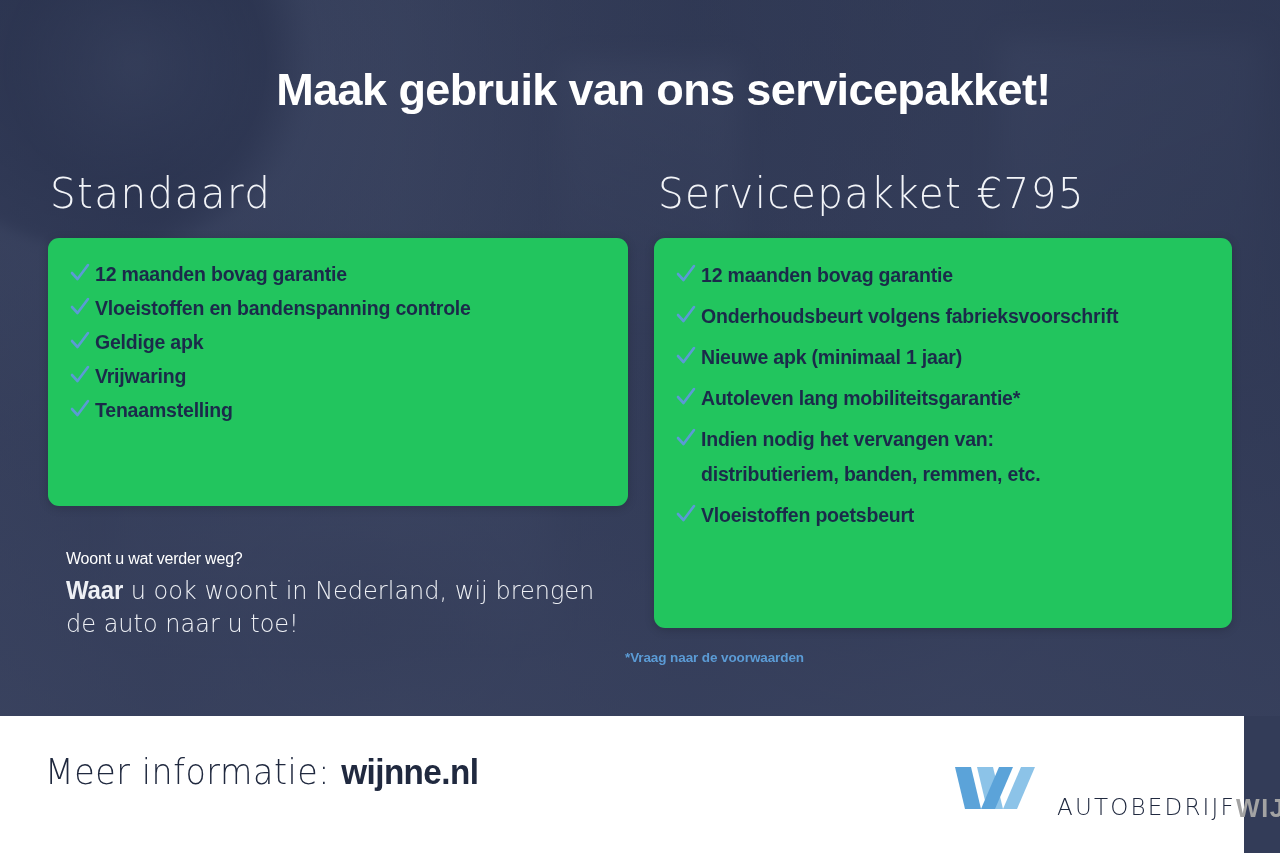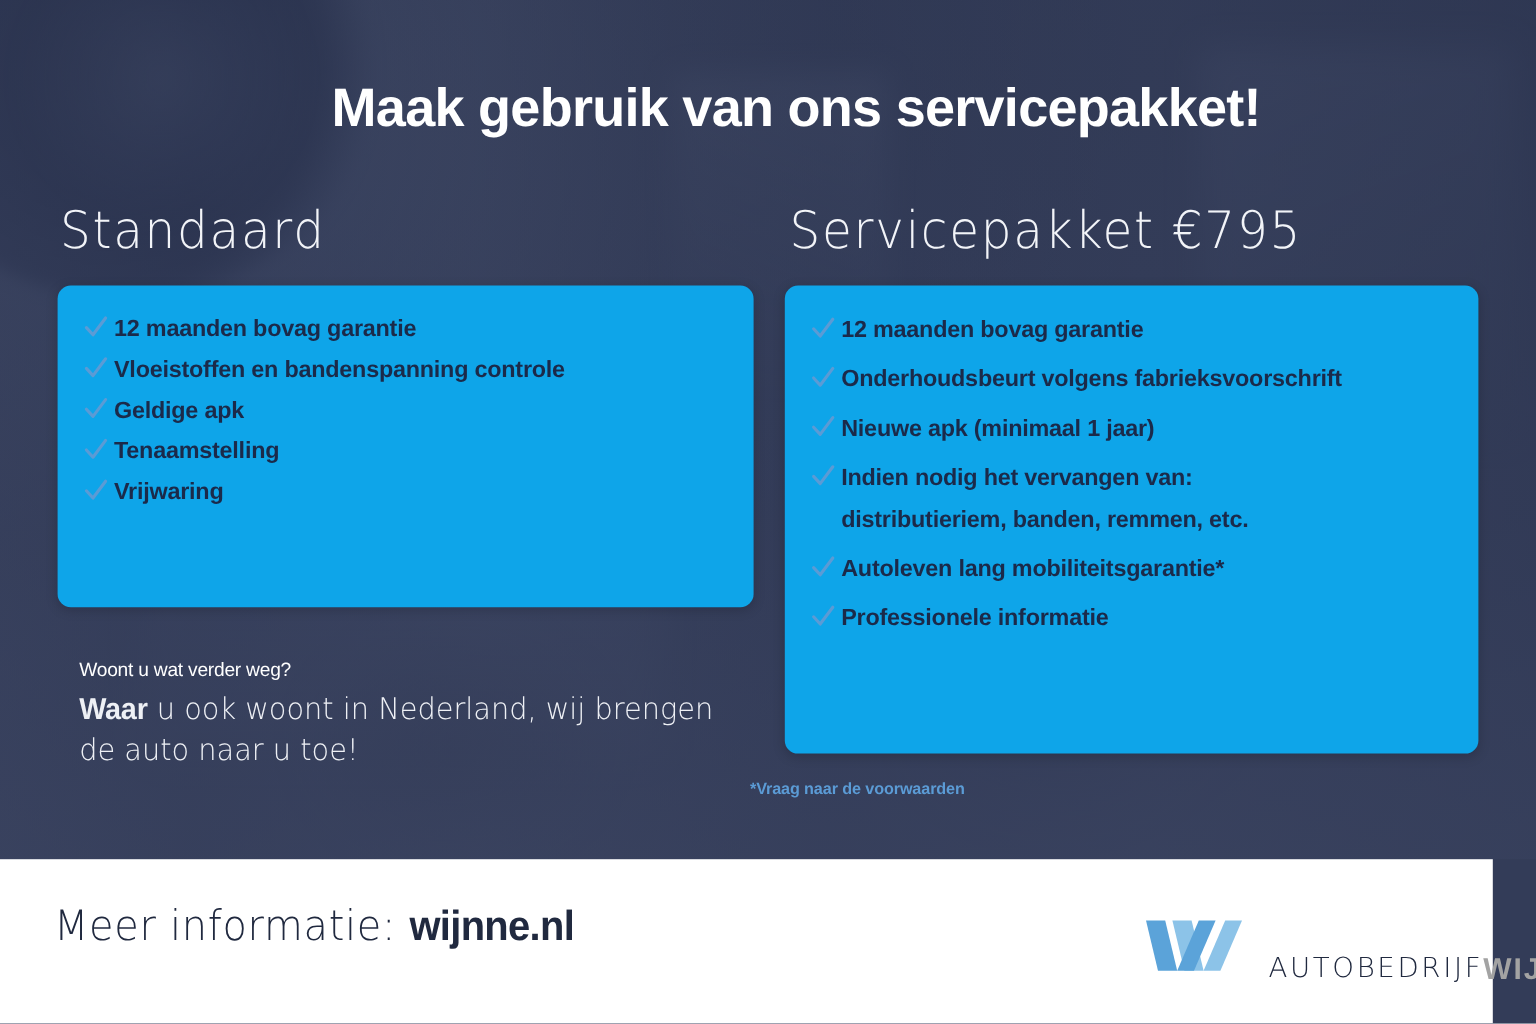--- a/index.html
+++ b/index.html
@@ -149,21 +149,21 @@
     font-family: "DejaVu Sans", sans-serif;
     white-space: nowrap;
     transform: scaleX(0.94);
     transform-origin: left center;
   }
   .col-head.left  { left: 50px;  top: 168px; }
   .col-head.right { left: 658px; top: 168px; }
 
   .card {
     position: absolute;
-    background: #0ea5e9;
+    background: #22c55e;
     border-radius: 11px;
     box-shadow: 0 2px 10px rgba(0,0,0,.18);
   }
   .card.left  { left: 48px;  top: 238px; width: 580px; height: 268px; }
   .card.right { left: 654px; top: 238px; width: 578px; height: 390px; }
 
   .list {
     list-style: none;
     margin: 0;
     padding: 24px 0 0 0;
@@ -351,30 +351,30 @@
           </span>
           <span class="item-text">Geldige apk</span>
         </li>
 
         <li class="item">
           <span class="check">
             <svg width="20" height="22" viewBox="0 0 20 22">
                 <path d="M2 11 L7.5 17 L18 3" fill="none" stroke="#5b9bd5" stroke-width="2.6" stroke-linecap="round" stroke-linejoin="round"></path>
               </svg>
           </span>
+          <span class="item-text">Vrijwaring</span>
+        </li>
+
+        <li class="item">
+          <span class="check">
+            <svg width="20" height="22" viewBox="0 0 20 22">
+                <path d="M2 11 L7.5 17 L18 3" fill="none" stroke="#5b9bd5" stroke-width="2.6" stroke-linecap="round" stroke-linejoin="round"></path>
+              </svg>
+          </span>
           <span class="item-text">Tenaamstelling</span>
-        </li>
-
-        <li class="item">
-          <span class="check">
-            <svg width="20" height="22" viewBox="0 0 20 22">
-                <path d="M2 11 L7.5 17 L18 3" fill="none" stroke="#5b9bd5" stroke-width="2.6" stroke-linecap="round" stroke-linejoin="round"></path>
-              </svg>
-          </span>
-          <span class="item-text">Vrijwaring</span>
         </li>
 
       </ul>
     </div>
 
     <div class="away">
       <div class="away-title">Woont u wat verder weg?</div>
       <div class="away-body"><b>Waar</b><span> u ook woont in Nederland, wij brengen de auto naar u toe!</span></div>
     </div>
 
@@ -409,42 +409,42 @@
           </span>
           <span class="item-text">Nieuwe apk (minimaal 1 jaar)</span>
         </li>
 
         <li class="item">
           <span class="check">
             <svg width="20" height="22" viewBox="0 0 20 22">
                 <path d="M2 11 L7.5 17 L18 3" fill="none" stroke="#5b9bd5" stroke-width="2.6" stroke-linecap="round" stroke-linejoin="round"></path>
               </svg>
           </span>
+          <span class="item-text">Autoleven lang mobiliteitsgarantie*</span>
+        </li>
+
+        <li class="item">
+          <span class="check">
+            <svg width="20" height="22" viewBox="0 0 20 22">
+                <path d="M2 11 L7.5 17 L18 3" fill="none" stroke="#5b9bd5" stroke-width="2.6" stroke-linecap="round" stroke-linejoin="round"></path>
+              </svg>
+          </span>
           <span>
             <span class="item-text">Indien nodig het vervangen van:</span>
             <span class="item-sub">distributieriem, banden, remmen, etc.</span>
           </span>
         </li>
 
         <li class="item">
           <span class="check">
             <svg width="20" height="22" viewBox="0 0 20 22">
                 <path d="M2 11 L7.5 17 L18 3" fill="none" stroke="#5b9bd5" stroke-width="2.6" stroke-linecap="round" stroke-linejoin="round"></path>
               </svg>
           </span>
-          <span class="item-text">Autoleven lang mobiliteitsgarantie*</span>
-        </li>
-
-        <li class="item">
-          <span class="check">
-            <svg width="20" height="22" viewBox="0 0 20 22">
-                <path d="M2 11 L7.5 17 L18 3" fill="none" stroke="#5b9bd5" stroke-width="2.6" stroke-linecap="round" stroke-linejoin="round"></path>
-              </svg>
-          </span>
-          <span class="item-text">Professionele informatie</span>
+          <span class="item-text">Vloeistoffen poetsbeurt</span>
         </li>
 
       </ul>
     </div>
 
     <div class="footnote">*Vraag naar de voorwaarden</div>
 
     <div class="footer">
       <div class="footer-text"><span>Meer informatie: </span><b>wijnne.nl</b></div>
     </div>

